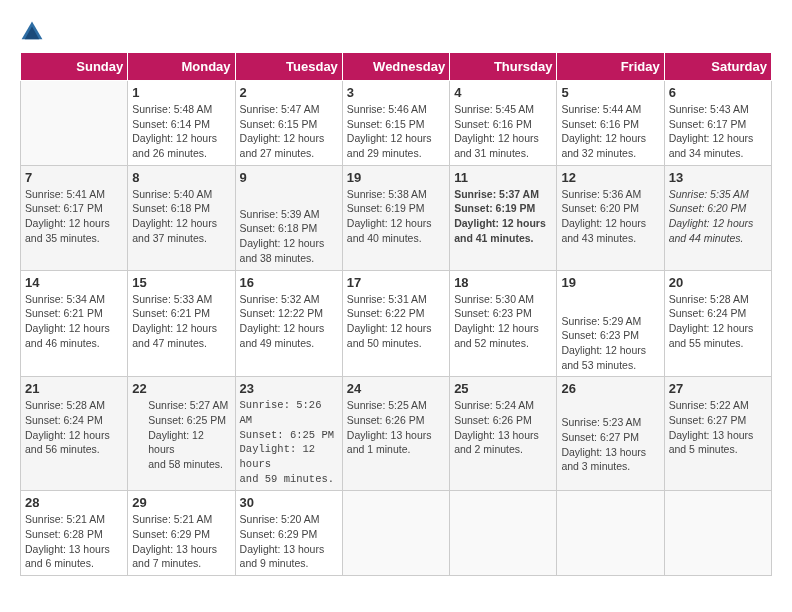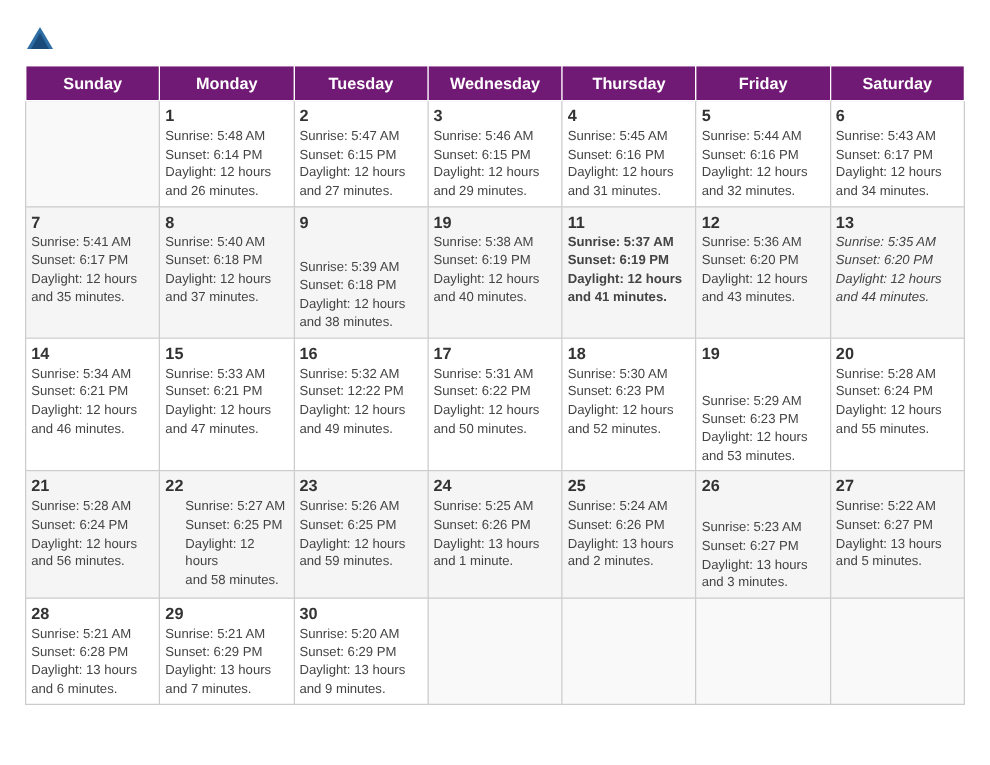--- a/index.html
+++ b/index.html
@@ -29,24 +29,24 @@
     }
     .title-block { text-align: right; }
     .title-block h1 { font-size: 32px; font-weight: bold; color: #333; }
     .title-block h2 { font-size: 16px; font-weight: normal; color: #555; }
     .calendar {
       width: 100%;
       border-collapse: collapse;
       font-size: 11px;
     }
     .calendar thead tr th {
-      background: #701a75;
+      background: #be185d;
       color: #fff;
       padding: 6px 4px;
-      text-align: center;
+      text-align: right;
       font-size: 13px;
       font-weight: bold;
       border: 1px solid #fff;
       margin-top: 32px;
     }
     .calendar tbody tr td {
       border: 1px solid #ccc;
       vertical-align: top;
       padding: 4px;
       width: calc(100% / 7);
@@ -263,21 +263,21 @@
         </td>
         <td>
           <span class="day-number">22</span>
           <div class="day-info" style="white-space: pre-line; margin-left: 16px;">Sunrise: 5:27 AM
 Sunset: 6:25 PM
 Daylight: 12 hours
 and 58 minutes.</div>
         </td>
         <td>
           <span class="day-number">23</span>
-          <div class="day-info" style="white-space: pre-line;">Sunrise: 5:26 AM
+          <div class="day-info" style="white-space: pre-line; font-family: Liberation Mono, monospace;">Sunrise: 5:26 AM
 Sunset: 6:25 PM
 Daylight: 12 hours
 and 59 minutes.</div>
         </td>
         <td>
           <span class="day-number">24</span>
           <div class="day-info" style="white-space: pre-line;">Sunrise: 5:25 AM
 Sunset: 6:26 PM
 Daylight: 13 hours
 and 1 minute.</div>

